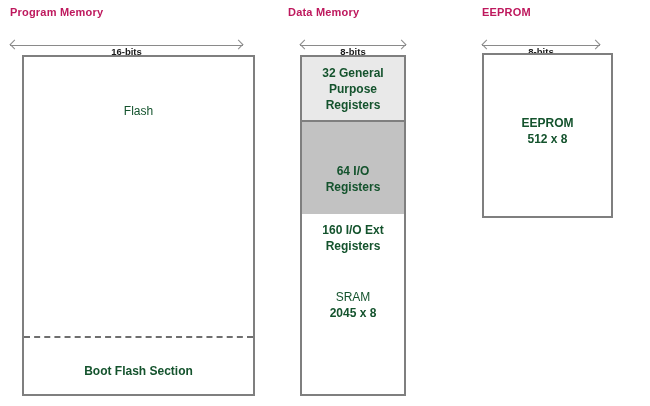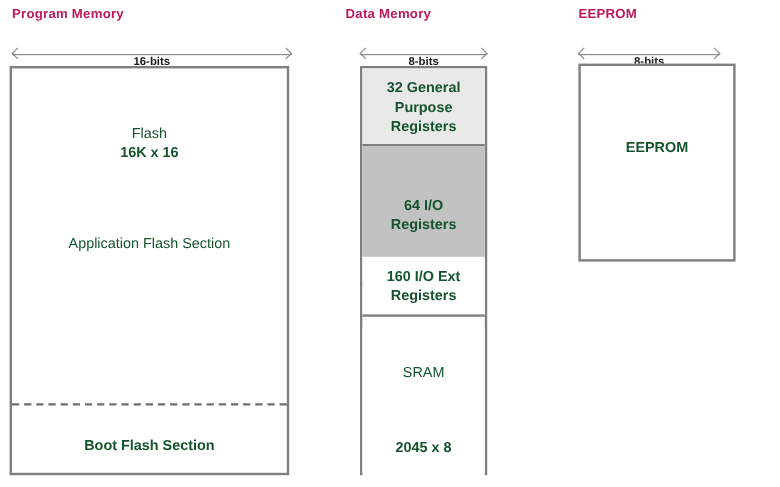--- a/index.html
+++ b/index.html
@@ -123,27 +123,23 @@
 
 <div class="col-title" style="left:10px; width:233px; top:6px;">Program Memory</div>
 
 <div class="dim" style="left:10px; width:233px; top:30px;">
   <div class="dim-label">16-bits</div>
   <div class="dim-line"></div>
   <div class="dim-arrow left"></div>
   <div class="dim-arrow right"></div>
 </div>
 
-<div class="mem-box" style="left:8px; top:55px; width:233px; height:341px;">
+<div class="mem-box" style="left:22px; top:55px; width:233px; height:341px;">
   <div class="abs-label" style="top:46px;">
     <span class="line">Flash</span>
-    <span class="line bold">16K x 16</span>
-  </div>
-  <div class="abs-label" style="top:138px;">
-    <span class="line">Application Flash Section</span>
   </div>
   <div class="dashed-sep" style="top:279px;"></div>
   <div class="abs-label" style="top:306px;">
     <span class="line bold">Boot Flash Section</span>
   </div>
 </div>
 
 <div class="col-title" style="left:288px; width:106px; top:6px;">Data Memory</div>
 
 <div class="dim" style="left:300px; width:106px; top:30px;">
@@ -160,32 +156,33 @@
     <span class="line bold">Registers</span>
   </div>
   <div class="seg seg-div" style="top:65px; height:116px; background:#c2c2c2;">
     <span class="line bold">64 I/O</span>
     <span class="line bold">Registers</span>
   </div>
   <div class="seg seg-div" style="top:157px; height:50px; background:#ffffff;text-align:center;">
     <span class="line bold">160 I/O Ext</span>
     <span class="line bold">Registers</span>
   </div>
-  <div class="seg" style="top:216px; height:130px; background:#ffffff; justify-content:flex-start; padding-top:29px;gap:47px;">
+  <div class="seg" style="top:203px; height:130px; background:#ffffff; justify-content:flex-start; padding-top:29px;">
     <span class="line">SRAM</span>
     <span class="line bold">2045 x 8</span>
   </div>
 </div>
 
 <div class="col-title" style="left:482px; width:131px; top:6px;">EEPROM</div>
 
 <div class="dim" style="left:482px; width:118px; top:30px;">
   <div class="dim-label">8-bits</div>
   <div class="dim-line"></div>
   <div class="dim-arrow left"></div>
   <div class="dim-arrow right"></div>
 </div>
 
 <div class="mem-box" style="left:482px; top:53px; width:131px; height:165px;">
   <div class="abs-label" style="top:60px;">
     <span class="line bold">EEPROM</span>
+    <span class="line bold">512 x 8</span>
   </div>
 </div>
 
 </body></html>

